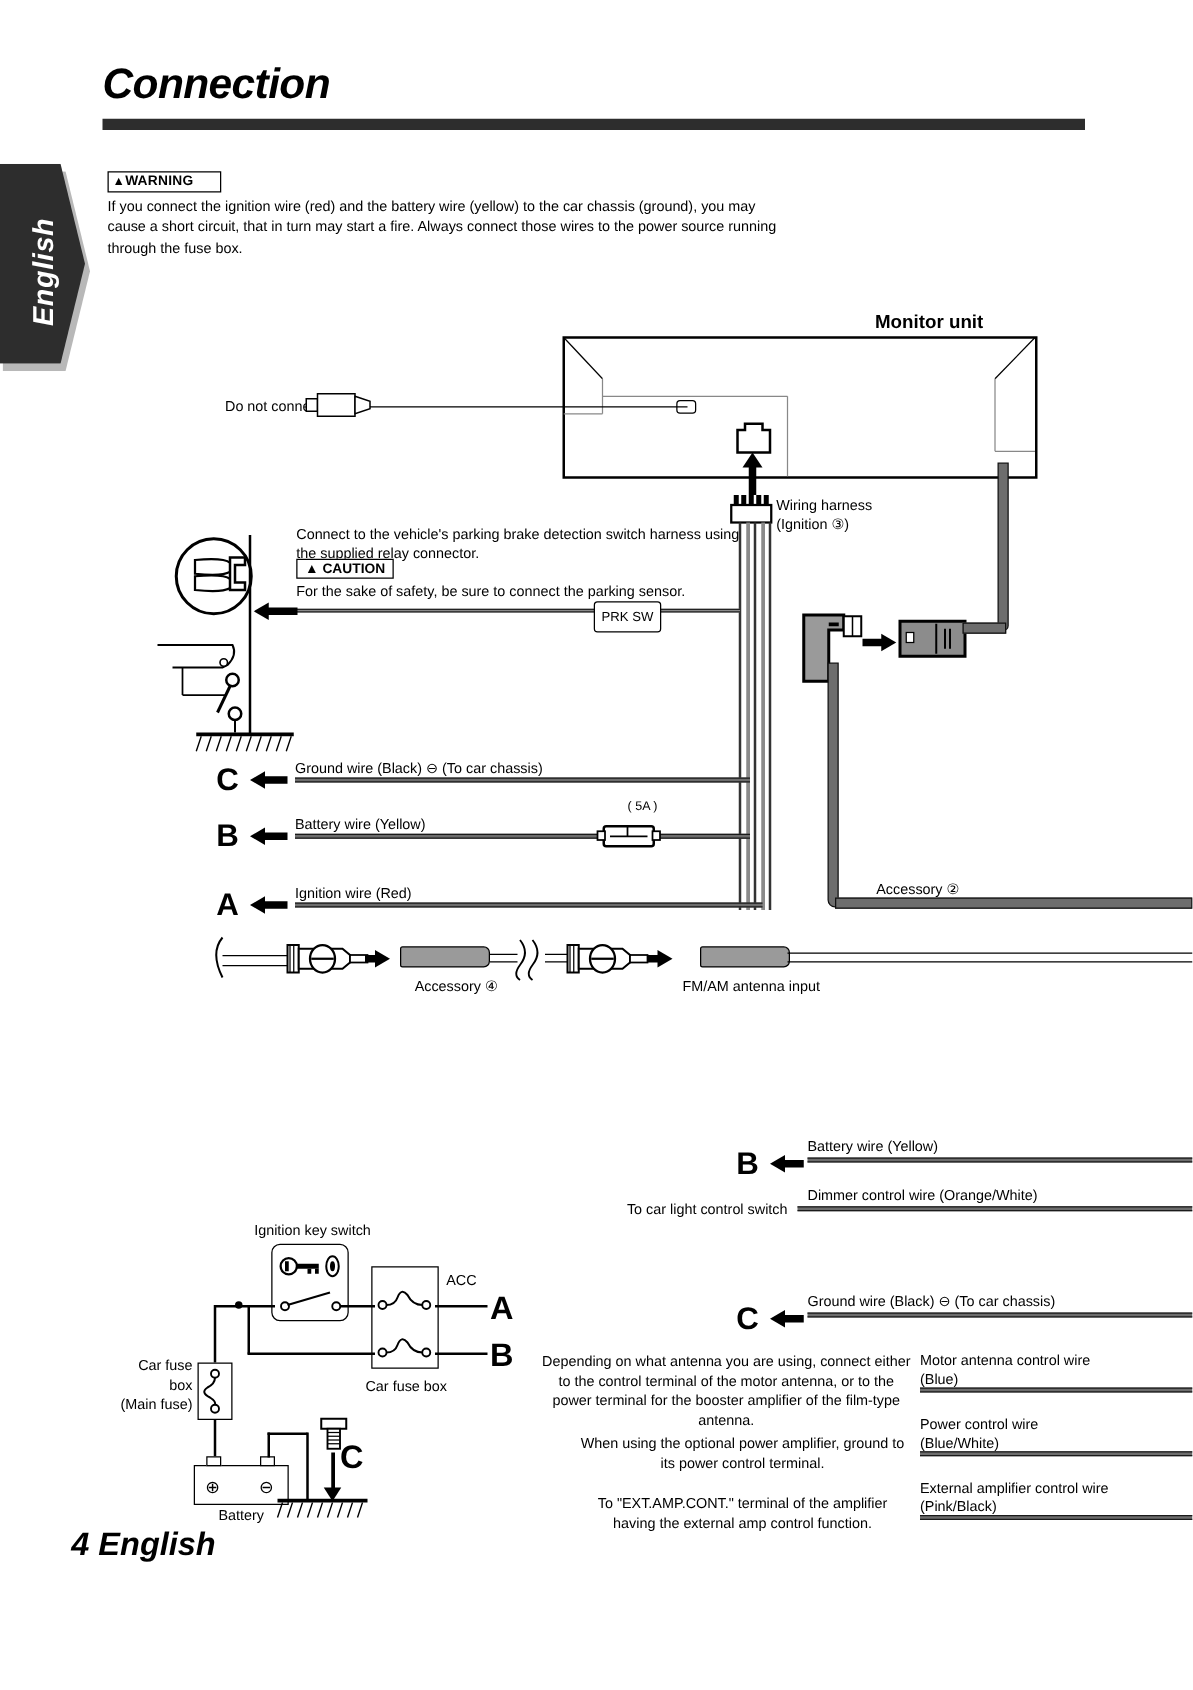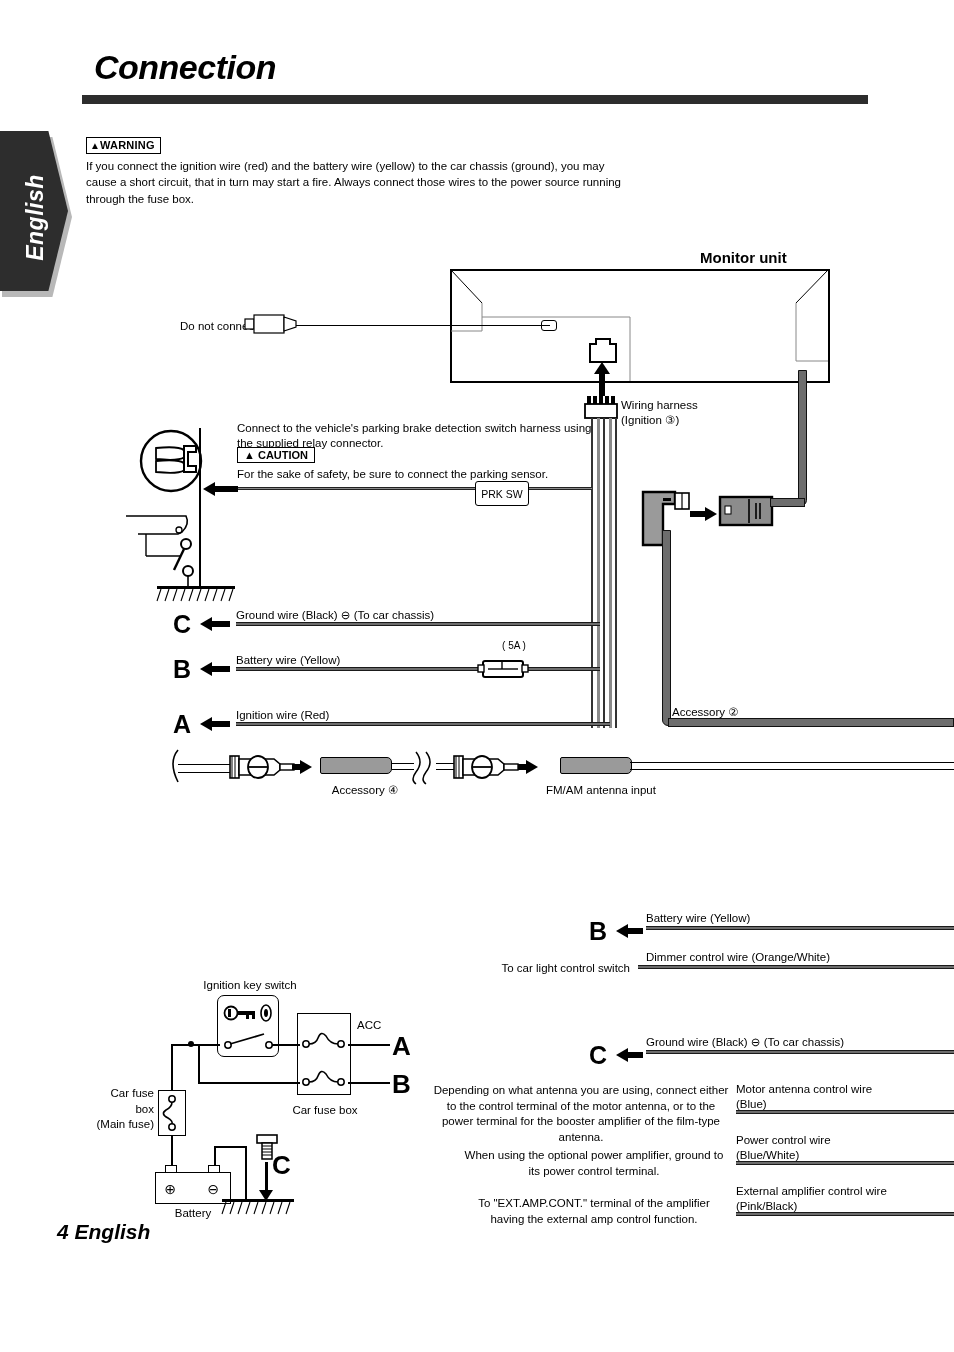--- a/index.html
+++ b/index.html
@@ -9,21 +9,21 @@
     background: #ffffff;
     font-family: "Liberation Sans", sans-serif;
     color: #000;
     position: relative;
     overflow: hidden;
   }
   .page { position:absolute; inset:0; }
 
   
   .page-title {
-    position:absolute; left:94px; top:48px;
+    position:absolute; left:82px; top:48px;
     font-size:34px; font-weight:bold; font-style:italic;
     letter-spacing:-0.5px;
   }
   .title-rule {
     position:absolute; left:82px; top:95px; width:786px; height:9px;
     background:#2d2d2d;
   }
 
   
   .side-tab {
@@ -39,21 +39,21 @@
   .side-tab-label {
     position:absolute; left:-43px; top:73px; width:160px;
     transform: rotate(-90deg);
     color:#fff; font-size:23px; font-weight:bold; font-style:italic;
     text-align:center; letter-spacing:0.5px;
   }
 
   
   .warn-badge {
     position:absolute; left:86px; top:137px;
-    border:1.6px solid #000; padding:1px 5px 1px 3px;
+    border:1.6px solid #000; padding:1px 21px 1px 3px;
     font-size:11px; font-weight:bold; letter-spacing:0.2px;
     line-height:1.2;
   }
   .warn-badge .tri { font-size:10px; }
   .warn-text {
     position:absolute; left:86px; top:158px; width:545px;
     font-size:11.5px; line-height:1.42;
   }
 
   
@@ -120,21 +120,21 @@
 
   
   .barrel { position:absolute; background:#9a9a9a; border:1.6px solid #000; border-radius:2px 5px 5px 2px; }
 
   
   .ground-bar { position:absolute; background:#000; height:3px; }
 
   
   .footer {
     position:absolute; left:57px; top:1220px;
-    font-size:21px; font-weight:bold; font-style:italic;
+    font-size:26px; font-weight:bold; font-style:italic;
   }
   svg { position:absolute; overflow:visible; }
   .circ { position:absolute; border:1.5px solid #000; border-radius:50%; background:#fff; }
 </style>
 </head>
 <body>
 
 <div class="page">
 
   <div class="page-title">Connection</div>
@@ -286,21 +286,21 @@
     <line x1="24" y1="4" x2="24" y2="12" stroke="#000" stroke-width="1.4"></line>
     <line x1="10" y1="12" x2="40" y2="12" stroke="#000" stroke-width="1.4"></line>
   </svg>
 
   <div class="ltr" style="left:173px; top:710px;">A</div>
   <div class="arrow-l" style="left:200px; top:717px;"></div>
   <div class="arrow-shaft" style="left:211px; top:721px; width:19px; height:6px;"></div>
   <div class="t" style="left:236px; top:708px;">Ignition wire (Red)</div>
   <div class="wire" style="left:236px; top:722px; width:374px;"></div>
 
-  <div class="t" style="left:672px; top:705px;">Accessory ②</div>
+  <div class="t" style="left:672px; top:705px;padding-left:29px;">Accessory ②</div>
   <div class="cable" style="left:662px; top:530px; width:9px; height:196px; border-radius:0 0 0 6px;"></div>
   <div class="cable" style="left:668px; top:718px; width:286px; height:9px;"></div>
 
   <svg style="left:166px; top:748px;" width="60" height="40">
     <path d="M12 2 Q2 14 12 34" fill="none" stroke="#000" stroke-width="1.6"></path>
   </svg>
   <div class="hline" style="left:178px; top:764px; width:60px; height:1.4px;"></div>
   <div class="hline" style="left:178px; top:772px; width:60px; height:1.4px;"></div>
   <svg style="left:228px; top:752px;" width="80" height="34">
     <rect x="2" y="4" width="9" height="22" fill="#fff" stroke="#000" stroke-width="1.6"></rect>

